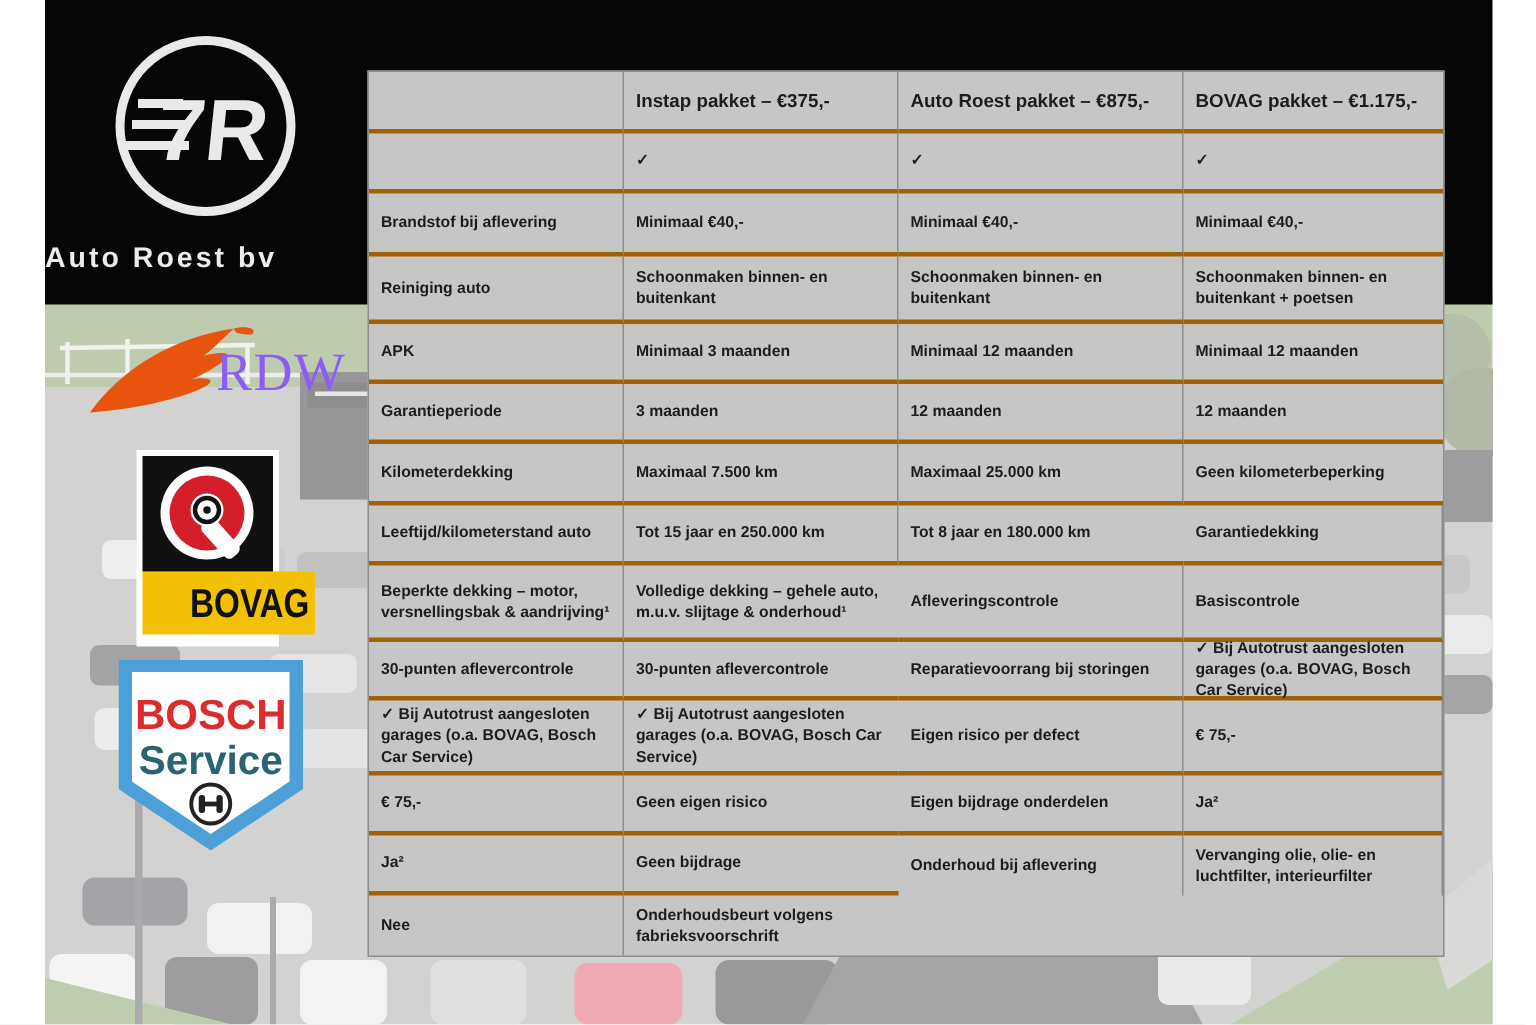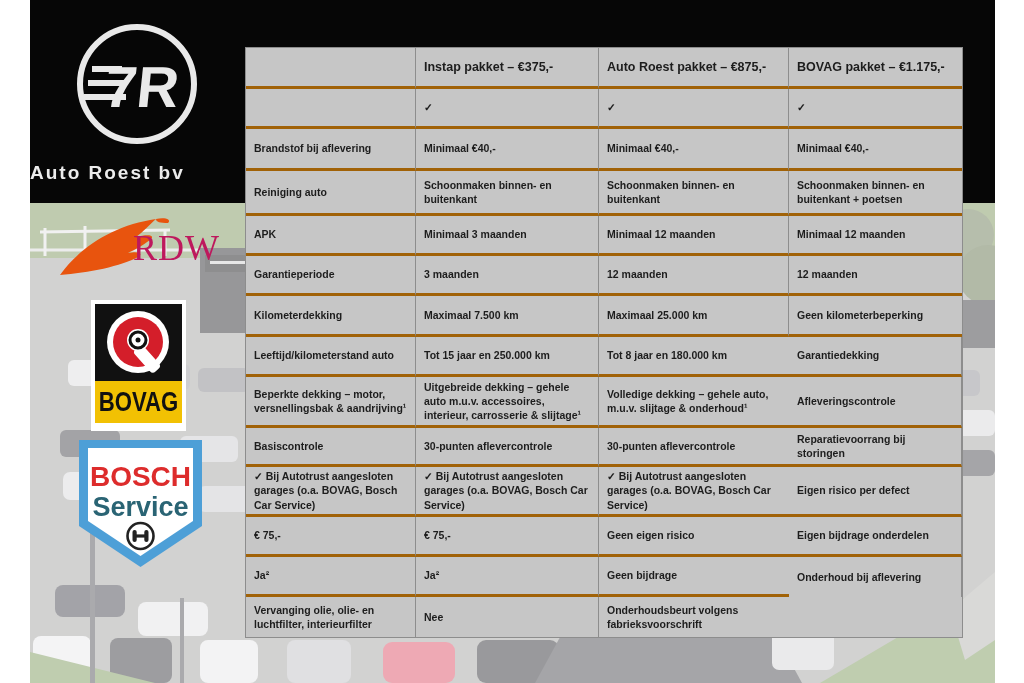--- a/index.html
+++ b/index.html
@@ -13,28 +13,28 @@
   .band{position:absolute;left:30px;top:0;width:965px;height:203px;background:#060606;}
 
   
   .brand{position:absolute;left:30px;top:0;width:214px;height:203px;}
   .brand .mono{position:absolute;left:0;top:0;}
   .brand .name{position:absolute;left:0;top:162px;width:214px;
                color:#ececec;font-weight:bold;font-size:19px;letter-spacing:2px;}
 
   
   .rdw{position:absolute;left:52px;top:213px;width:170px;height:80px;}
-  .rdw .txt{position:absolute;left:81px;top:14px;font-family:"Liberation Serif",serif;
-            font-size:36px;color:#be185d;letter-spacing:1px;}
+  .rdw .txt{position:absolute;left:92px;top:14px;font-family:"Liberation Serif",serif;
+            font-size:36px;color:#8b5cf6;letter-spacing:1px;}
 
   
   .bovag{position:absolute;left:91px;top:300px;width:95px;height:131px;background:#ffffff;
          box-sizing:border-box;padding:4px;}
   .bovag .top{position:relative;width:87px;height:77px;background:#111111;}
-  .bovag .bot{width:87px;height:42px;background:#f2c103;display:flex;align-items:center;justify-content:center;}
+  .bovag .bot{width:87px;height:42px;background:#f2c103;display:flex;align-items:center;justify-content:center;padding-left:28px;}
   .bovag .bot span{font-weight:bold;font-size:27px;color:#111;transform:scaleX(.82);letter-spacing:0px;}
 
   
   .bosch{position:absolute;left:79px;top:440px;width:139px;height:127px;}
 
   
   .pkgtable{position:absolute;left:245px;top:47px;width:716px;box-sizing:content-box;
             display:grid;background:#c6c6c6;border:1px solid #8d8d8d;}
   .cell{border-right:1px solid #8d8d8d;border-bottom:3px solid #a16207;box-sizing:border-box;
         display:flex;align-items:center;padding:4px 8px;color:#1d1d1d;font-weight:bold;
@@ -187,21 +187,20 @@
       <div class="cell lastcol">12 maanden</div>
       <div class="cell">Kilometerdekking</div>
       <div class="cell">Maximaal 7.500 km</div>
       <div class="cell">Maximaal 25.000 km</div>
       <div class="cell lastcol">Geen kilometerbeperking</div>
       <div class="cell">Leeftijd/kilometerstand auto</div>
       <div class="cell">Tot 15 jaar en 250.000 km</div>
       <div class="cell lastcol">Tot 8 jaar en 180.000 km</div>
       <div class="cell">Garantiedekking</div>
       <div class="cell">Beperkte dekking – motor, versnellingsbak &amp; aandrijving¹</div>
-      <div class="cell">Uitgebreide dekking – gehele auto m.u.v. accessoires, interieur, carrosserie &amp; slijtage¹</div>
       <div class="cell lastcol">Volledige dekking – gehele auto, m.u.v. slijtage &amp; onderhoud¹</div>
       <div class="cell">Afleveringscontrole</div>
       <div class="cell">Basiscontrole</div>
       <div class="cell">30-punten aflevercontrole</div>
       <div class="cell lastcol">30-punten aflevercontrole</div>
       <div class="cell">Reparatievoorrang bij storingen</div>
       <div class="cell">✓ Bij Autotrust aangesloten garages (o.a. BOVAG, Bosch Car Service)</div>
       <div class="cell">✓ Bij Autotrust aangesloten garages (o.a. BOVAG, Bosch Car Service)</div>
       <div class="cell lastcol">✓ Bij Autotrust aangesloten garages (o.a. BOVAG, Bosch Car Service)</div>
       <div class="cell">Eigen risico per defect</div>

